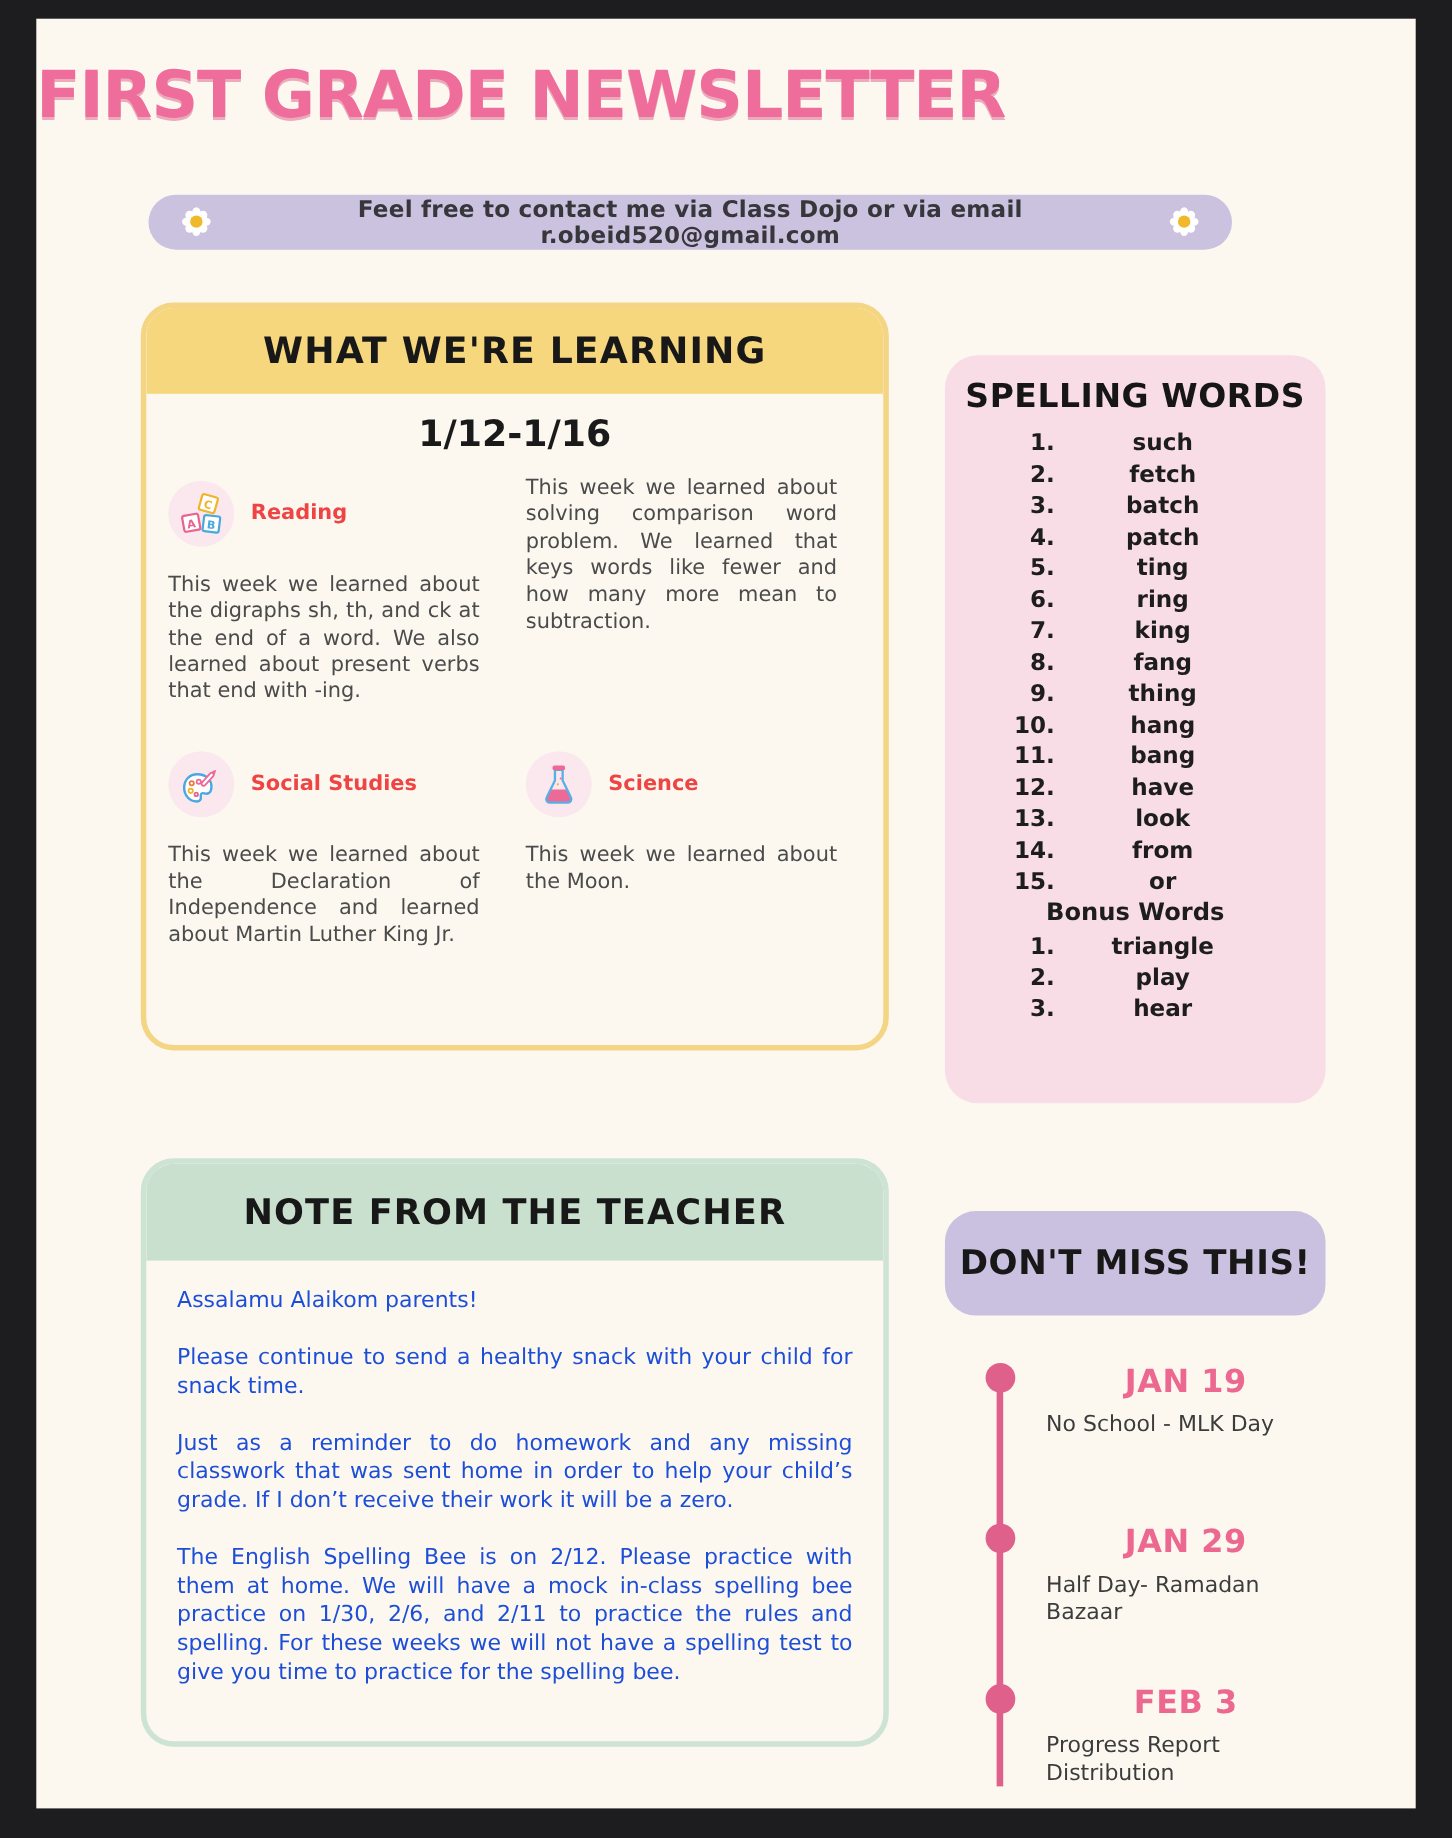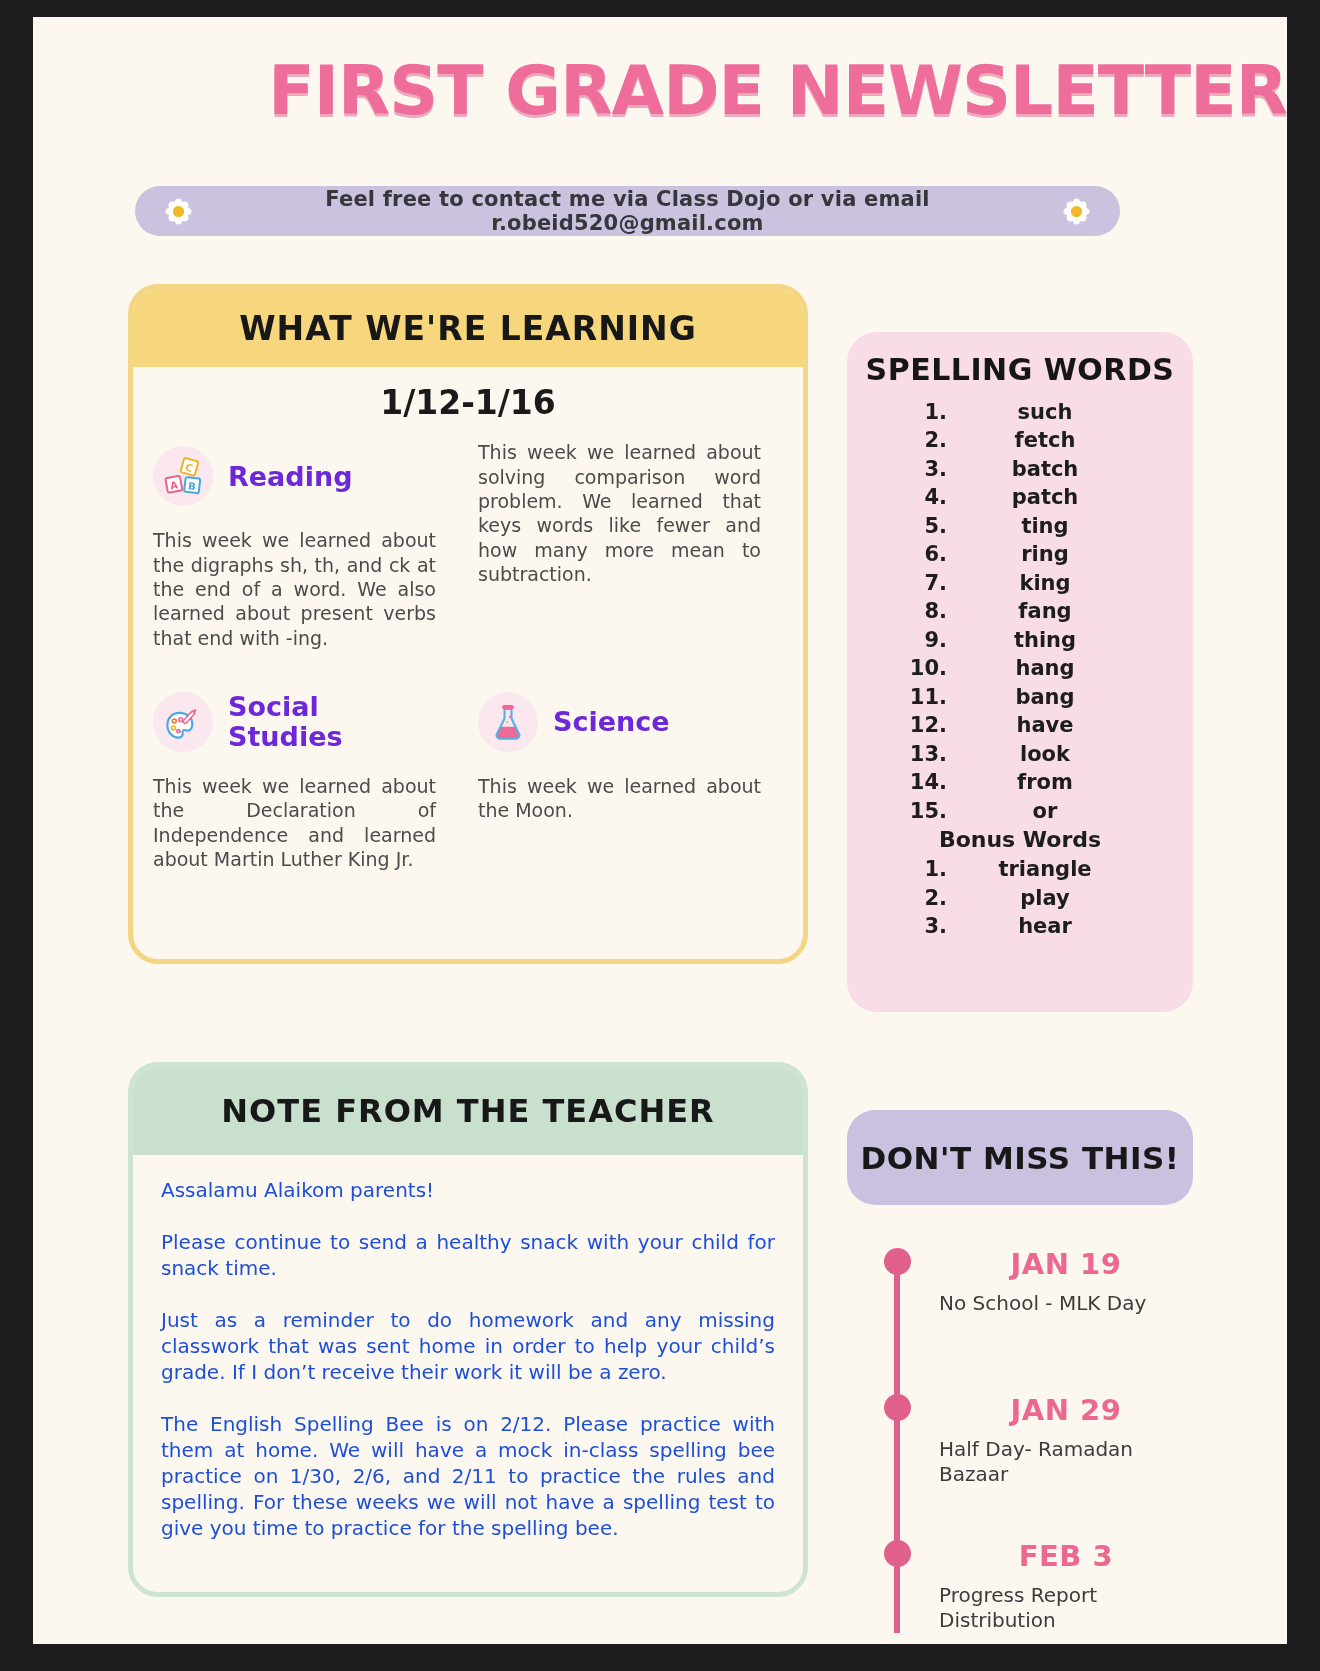--- a/index.html
+++ b/index.html
@@ -11,22 +11,22 @@
   }
   .page {
     position:absolute; left:33px; top:17px;
     width:1254px; height:1627px;
     background:#fcf8f0;
     overflow:hidden;
   }
   
   .main-title {
     margin-top:38px;
-    text-align:right;
-    font-size:68px;
+    text-align:left;
+    font-size:59px;
     font-weight:800;
     letter-spacing:-1px;
     color:#ee6d9a;
     text-shadow:0 3px 0 rgba(214,77,125,.45), 0 -1px 0 rgba(255,255,255,.55);
     line-height:1.05;
     white-space:nowrap;
   }
   
   .pill {
     margin:60px 0 0 102px;
@@ -36,21 +36,21 @@
     display:flex; align-items:center;
     padding:0 30px;
   }
   .pill-text {
     flex:1; text-align:center;
     font-size:21px; font-weight:700;
     color:#36363b; letter-spacing:.2px;
   }
   .daisy { width:27px; height:27px; flex:none; }
   
-  .row { display:flex; margin-left:95px; }
+  .row { display:flex; margin-left:95px;gap:12px; }
   .row1 { margin-top:48px; }
   .row2 { margin-top:50px; }
   .col-left { width:680px; flex:none; }
   .col-right { width:346px; flex:none; margin-left:39px;margin-top:48px; }
   
   .card {
     width:680px; border-radius:30px; background:#fcf8f0; overflow:hidden;
   }
   .card-yellow { border:5px solid #f3d583; height:680px; }
   .card-green  { border:5px solid #cde3d3; height:535px; }
@@ -69,21 +69,21 @@
     display:grid; grid-template-columns:1fr 1fr;
     column-gap:42px; row-gap:28px;
     padding:0 42px 0 20px;
   }
   .sec-head { display:flex; align-items:center; gap:15px; min-height:88px; }
   .icon-circle {
     width:60px; height:60px; border-radius:50%;
     background:#fbe7ee; flex:none;
     display:flex; align-items:center; justify-content:center;
   }
-  .sec-title { font-size:27px; font-weight:700; color:#6d28d9; line-height:1.1; }
+  .sec-title { font-size:19px; font-weight:700; color:#ef4444; line-height:1.1; }
   .sec-text {
     font-size:19px; color:#4b4b4b; line-height:1.28;
     text-align:justify; margin-top:8px;
   }
   
   .card-pink {
     width:346px; height:680px;
     background:#f8dce6; border-radius:30px;
     padding-top:20px;
   }

